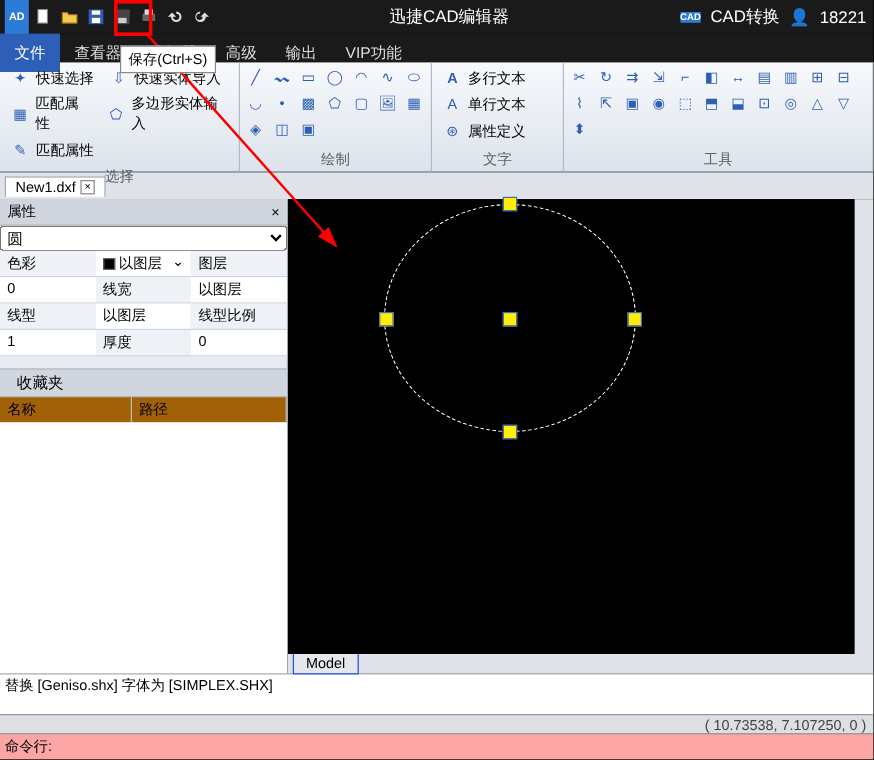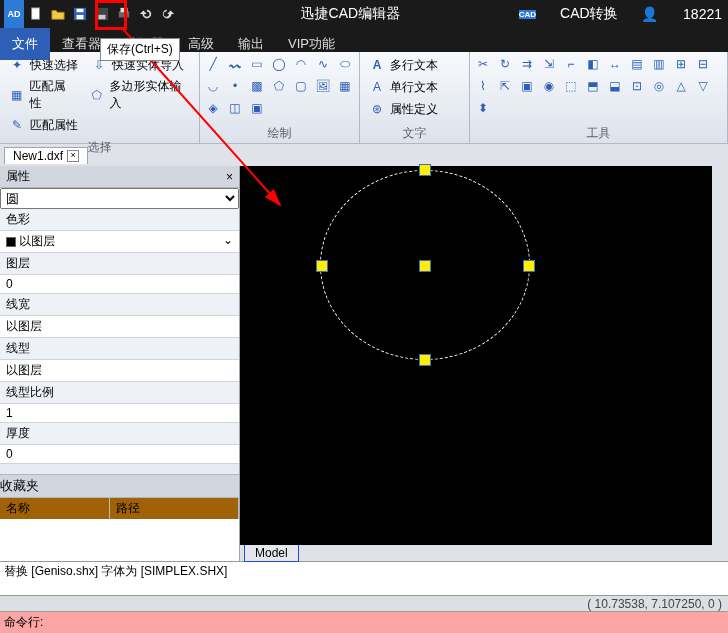--- a/index.html
+++ b/index.html
@@ -3,21 +3,21 @@
 <meta charset="utf-8">
 <style>
 * { box-sizing: border-box; margin: 0; padding: 0; font-family: "Microsoft YaHei", SimSun, sans-serif; font-size: 12px; }
 body { background: #000; overflow: hidden; width: 728px; height: 633px; position: relative; }
 
 
 .titlebar { height: 28px; background: #1a1a1a; display: flex; align-items: center; color: #fff; }
 .titlebar .qat { display: flex; gap: 2px; padding: 0 4px; align-items: center; }
 .titlebar .qat .ico { width: 20px; height: 32px; display: flex; align-items: center; justify-content: center; color: #ddd; cursor: pointer; }
 .titlebar .app-title { flex: 1; text-align: center; font-size: 14px; }
-.titlebar .right { display: flex; gap: 24px; padding-right: 6px; align-items: center; }
+.titlebar .right { display: flex; gap: 8px; padding-right: 6px; align-items: center; }
 
 
 .tooltip { position: absolute; left: 100px; top: 38px; background: #fff; border: 1px solid #888; padding: 2px 6px; font-size: 12px; white-space: nowrap; z-index: 500; }
 
 
 .save-hl { position: absolute; left: 95px; top: 0; width: 32px; height: 30px; border: 3px solid red; z-index: 499; pointer-events:none; }
 
 
 .tabbar { height: 24px; background: #1a1a1a; display: flex; align-items: stretch; color: #fff; }
 .tabbar .tab { padding: 16px 12px; font-size: 13px; cursor: pointer; display: flex; align-items: center; }
@@ -38,25 +38,25 @@
 .doctab { background:#fff; border:1px solid #9ea6b0; border-bottom:none; padding:1px 8px; display:flex; gap:4px; align-items:center; font-size:12px; }
 .doctab .close { width:12px; height:12px; border:1px solid #888; display:flex;align-items:center;justify-content:center;font-size:9px; line-height:1; }
 
 
 .main { display:flex; height: calc(100% - 28px - 24px - 92px - 22px - 34px - 16px - 22px); }
 
 
 .panel { width:240px; background:#e8ecf2; border-right:1px solid #9ea6b0; display:flex; flex-direction:column; }
 .panel .hdr { background:#d1d6de; padding:2px 6px; font-size:13px; border-bottom:1px solid #b1b7c0; display:flex; justify-content:space-between; align-items:center;}
 .panel select { width:100%; font-size:13px; padding:1px; }
-.panel .grid { display:grid; grid-template-columns: 1fr; font-size:13px; }
+.panel .grid { display:grid; grid-template-columns: 1fr 1fr 1fr; font-size:13px; }
 .panel .grid div { padding:2px 6px; border-bottom:1px solid #cfd4db; background:#eef1f6; }
 .panel .grid div.val { background:#fff; }
 .fav { margin-top:4px; flex:1; display:flex; flex-direction:column; }
-.fav .hdr2 { background:#d1d6de; padding:2px 0; font-size:13px; border-top:1px solid #b1b7c0; border-bottom:1px solid #b1b7c0;}
+.fav .hdr2 { background:#d1d6de; padding:2px 14px; font-size:13px; border-top:1px solid #b1b7c0; border-bottom:1px solid #b1b7c0;}
 .fav .cols { display:flex; background:#a16207; font-size:13px; }
 .fav .cols div { padding:2px 6px; border-right:1px solid #bbb; }
 .fav .space { flex:1; background:#fff; }
 
 
 .canvas-wrap { flex:1; display:flex; flex-direction:column; }
 .canvas { flex:1; background:#000; position:relative; }
 .scroll-h { height:16px; background:#dfe3e9; display:flex; align-items:center; }
 .scroll-v { width:16px; background:#dfe3e9; }
 .canvas-inner { position:absolute; inset:0 16px 0 0; }

